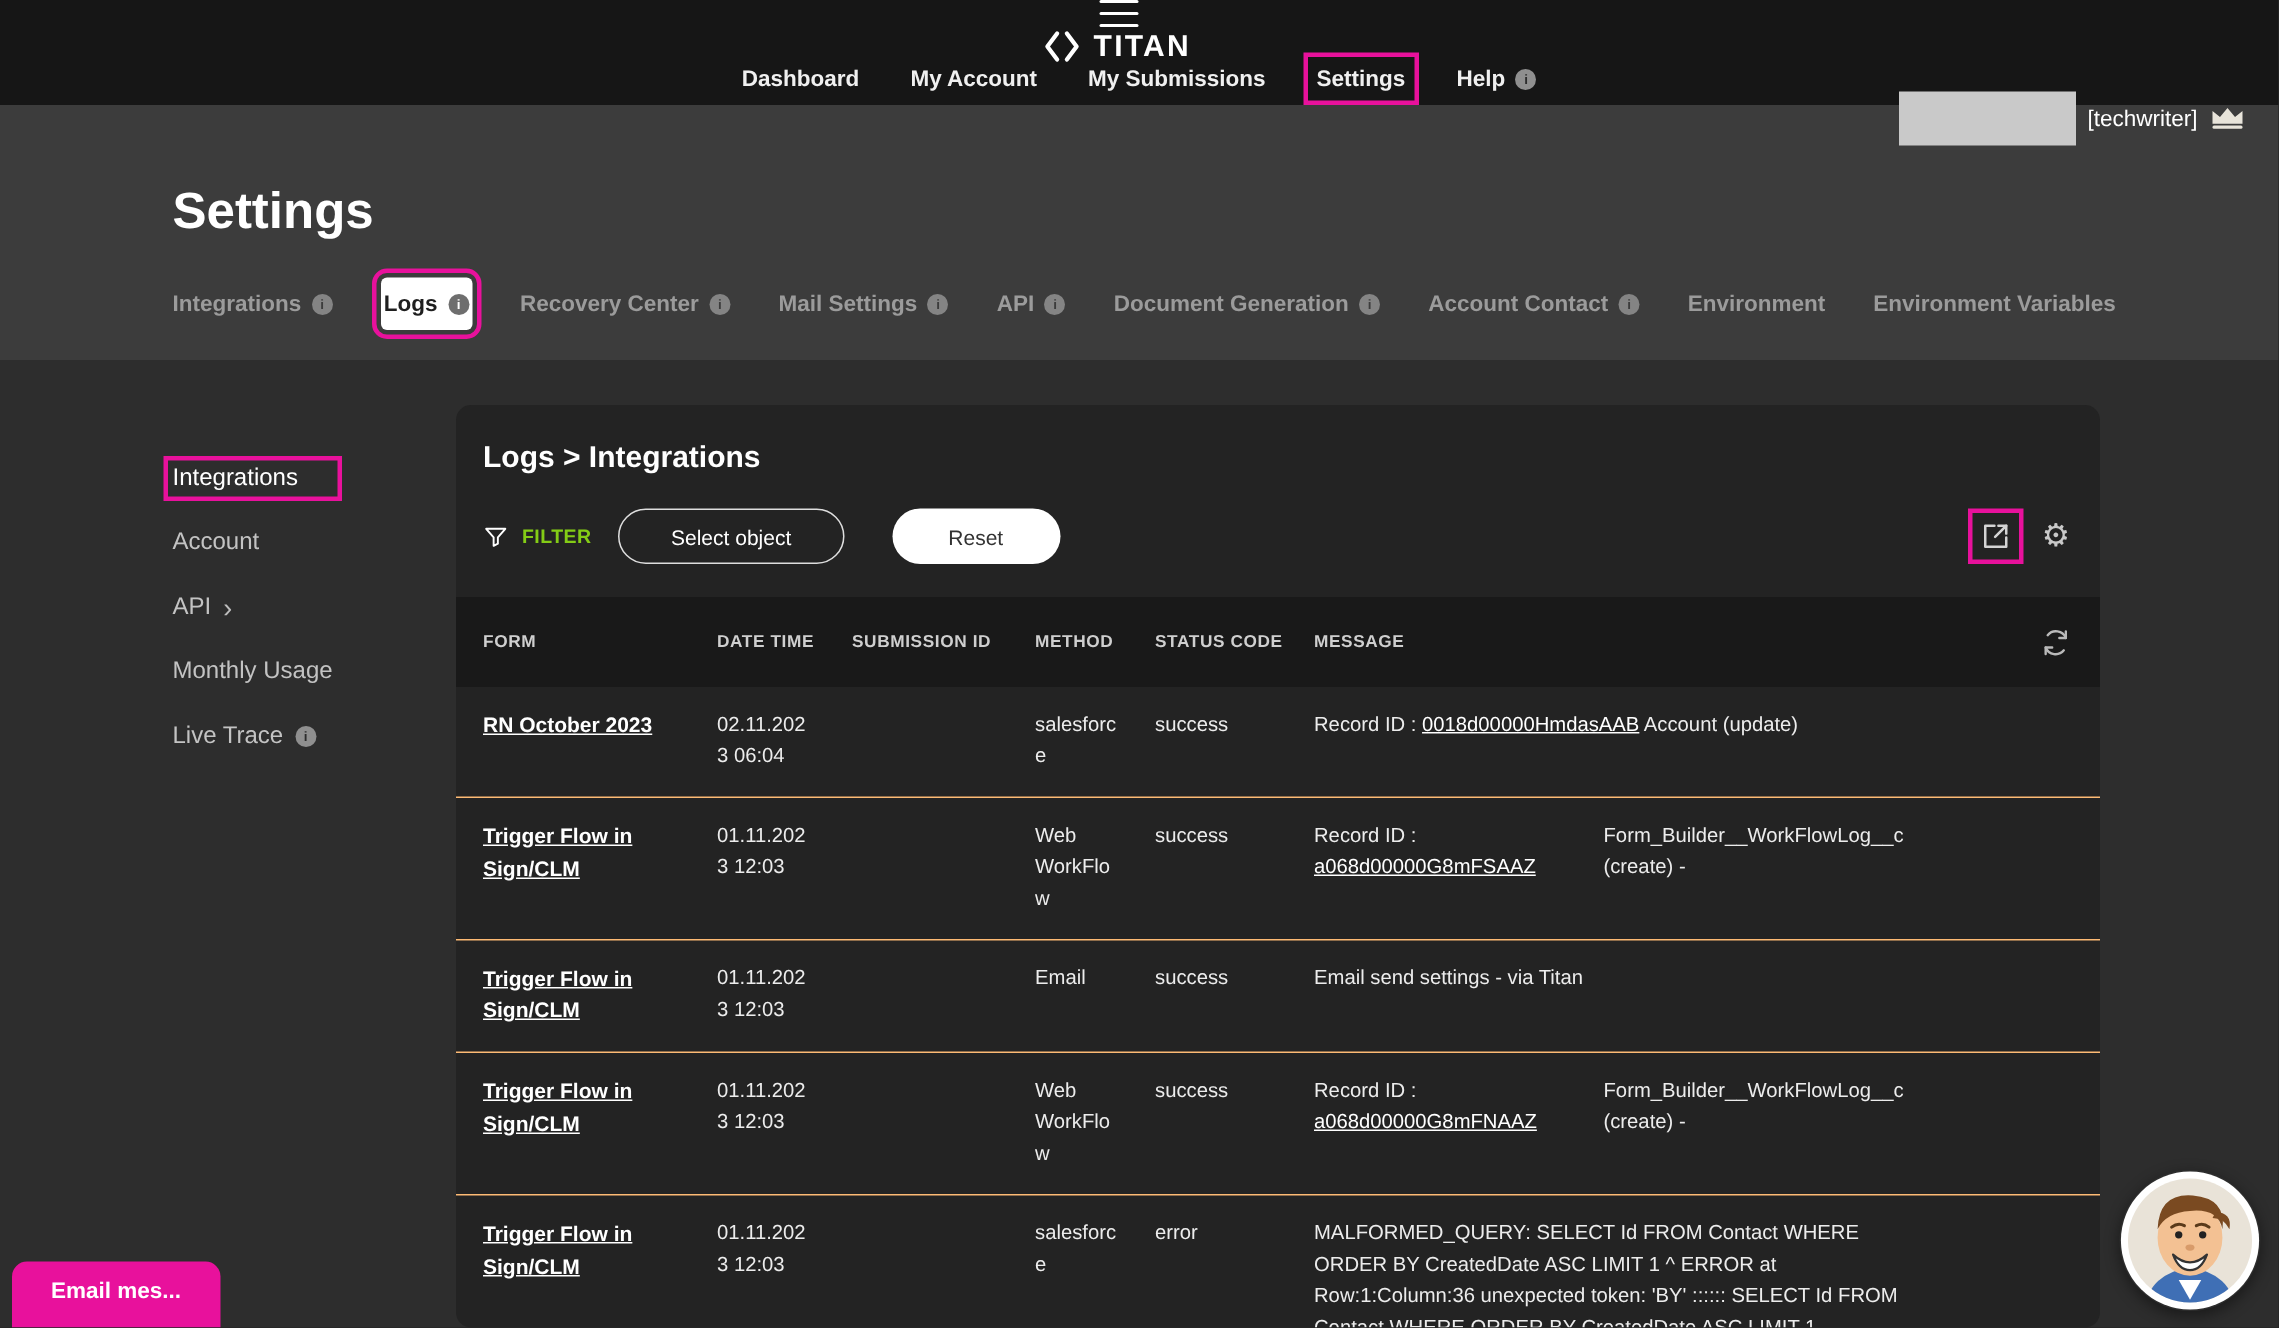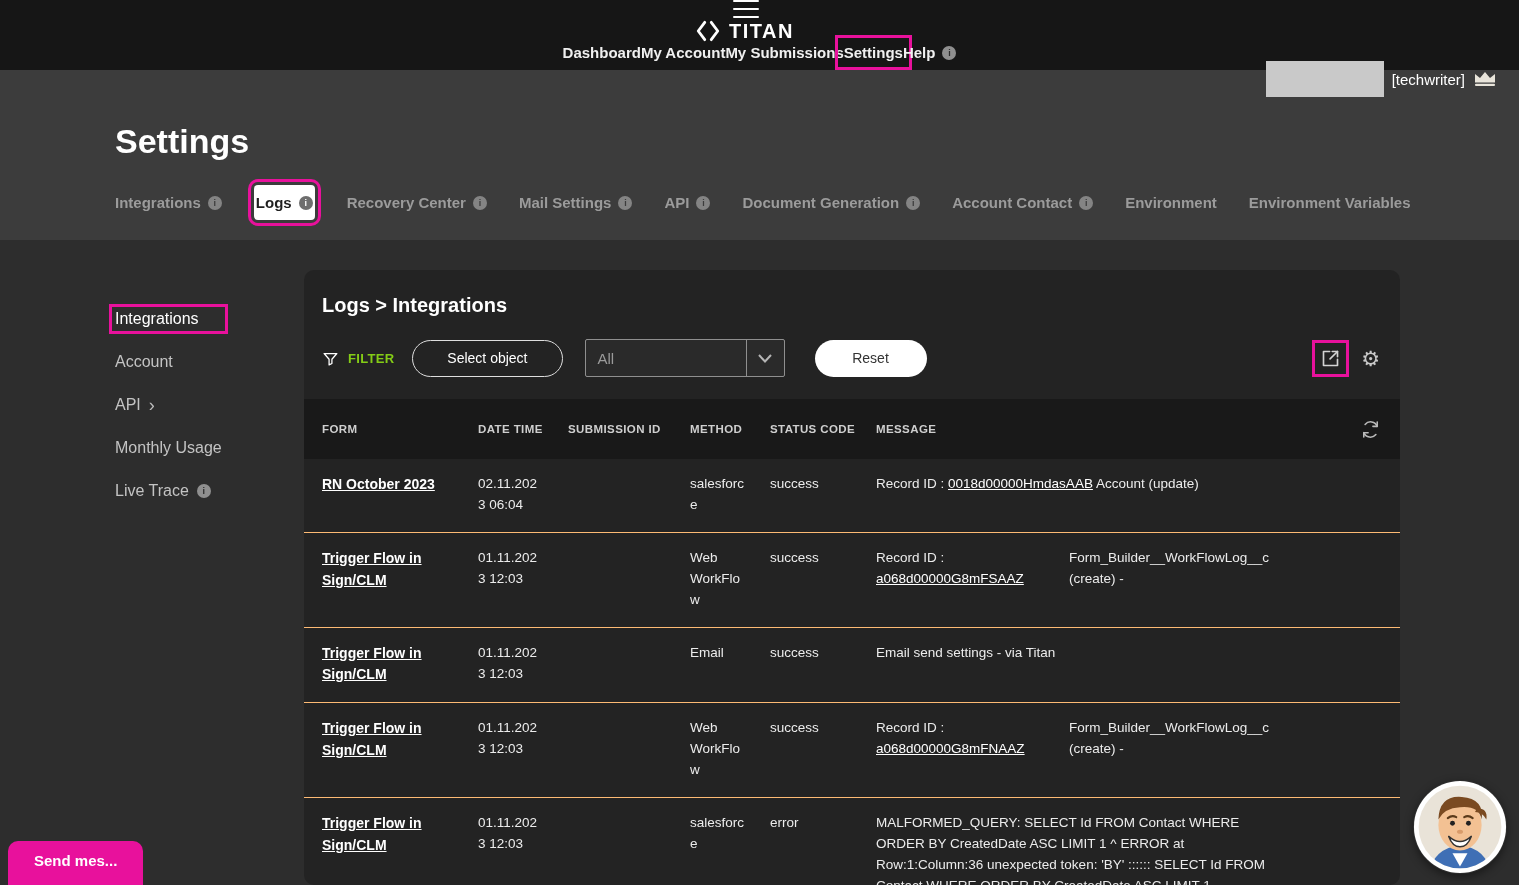--- a/index.html
+++ b/index.html
@@ -6,21 +6,21 @@
   * { margin:0; padding:0; box-sizing:border-box; }
   html,body { width:1519px; height:885px; overflow:hidden; }
   body { background:#2d2d2d; font-family:"Liberation Sans", sans-serif; position:relative; }
 
   
   .navbar { height:70px; background:#161616; display:flex; align-items:center; padding:0 22px;flex-direction:column; }
   .hamburger { width:26px; display:flex; flex-direction:column; gap:6px; cursor:pointer; margin-right:28px; }
   .hamburger span { height:2px; background:#fff; border-radius:1px; }
   .brand { display:flex; align-items:center; gap:8px; margin-right:30px; cursor:pointer; }
   .brand-name { color:#fff; font-weight:bold; font-size:20px; letter-spacing:1.5px; }
-  .nav-items { display:flex; align-items:center; }
+  .nav-items { display:flex; align-items:center; gap:34px; }
   .nav-item { color:#f0f0f0; font-size:15px; font-weight:700; cursor:pointer; display:flex; align-items:center; gap:7px; white-space:nowrap; }
   .hl { outline:3px solid var(--accent); outline-offset:6px; }
   .hl-tight { outline:3px solid var(--accent); outline-offset:3px; }
   .info { width:14px; height:14px; border-radius:50%; background:#8f8f8f; color:#2c2c2c; font-size:9px; font-weight:bold;
           display:inline-flex; align-items:center; justify-content:center; font-style:normal; flex:0 0 14px; }
   .info::after { content:"i"; }
   .nav-right { margin-left:auto; display:flex; align-items:center; gap:8px;justify-content:space-between; }
   .redact { width:118px; height:36px; background:#c9c9c9; }
   .username { color:#fff; font-size:15px; white-space:nowrap; }
 
@@ -196,28 +196,20 @@
     <div class="filter-row">
       <div class="filter-label">
         <span>
           <svg width="17" height="17" viewBox="0 0 24 24" fill="none" stroke="#fff" stroke-width="1.8" stroke-linejoin="round">
             <path d="M3 5 h18 l-7 8 v6 l-4 2 v-8 Z"></path>
           </svg>
         </span>
         <span>FILTER</span>
       </div>
       <button class="btn-outline">Select object</button>
-      <div class="dropdown">
-        <div class="dropdown-value">All</div>
-        <div class="dropdown-toggle">
-          <svg width="14" height="9" viewBox="0 0 14 9" fill="none" stroke="#b5b5b5" stroke-width="2">
-              <path d="M1 1 L7 7.5 L13 1"></path>
-            </svg>
-        </div>
-      </div>
       <button class="btn-reset">Reset</button>
       <div class="filter-actions">
         <button class="icon-btn hl-tight">
           <svg width="21" height="21" viewBox="0 0 24 24" fill="none" stroke="#d4d4d4" stroke-width="1.9" stroke-linecap="round" stroke-linejoin="round">
             <path d="M20 13 v7 H4 V4 h7"></path>
               <path d="M14 4 h6 v6"></path>
               <path d="M20 4 L11.5 12.5"></path>
           </svg>
         </button>
         <button class="icon-btn">
@@ -301,21 +293,21 @@
         <div class="cell cell-msg">
           <span class="msg-main"><span>MALFORMED_QUERY: SELECT Id FROM Contact WHERE ORDER BY CreatedDate ASC LIMIT 1 ^ ERROR at Row:1:Column:36 unexpected token: 'BY' :::::: SELECT Id FROM Contact WHERE ORDER BY CreatedDate ASC LIMIT 1</span><span></span></span>
 
         </div>
       </div>
 
     </div>
   </div>
 </div>
 
-<button class="chat-btn">Send mes...</button>
+<button class="chat-btn">Email mes...</button>
 
 <div class="mascot">
   <svg width="94" height="94" viewBox="0 0 100 100">
     <circle cx="50" cy="50" r="49" fill="#ffffff"></circle>
     <circle cx="50" cy="50" r="44" fill="#e9e3d8"></circle>
     <clipPath id="mclip">
         <circle cx="50" cy="50" r="44"></circle>
       </clipPath>
     <g clip-path="url(#mclip)">
       <path d="M18 100 a32 30 0 0 1 64 0 Z" fill="#3f6fb5"></path>

